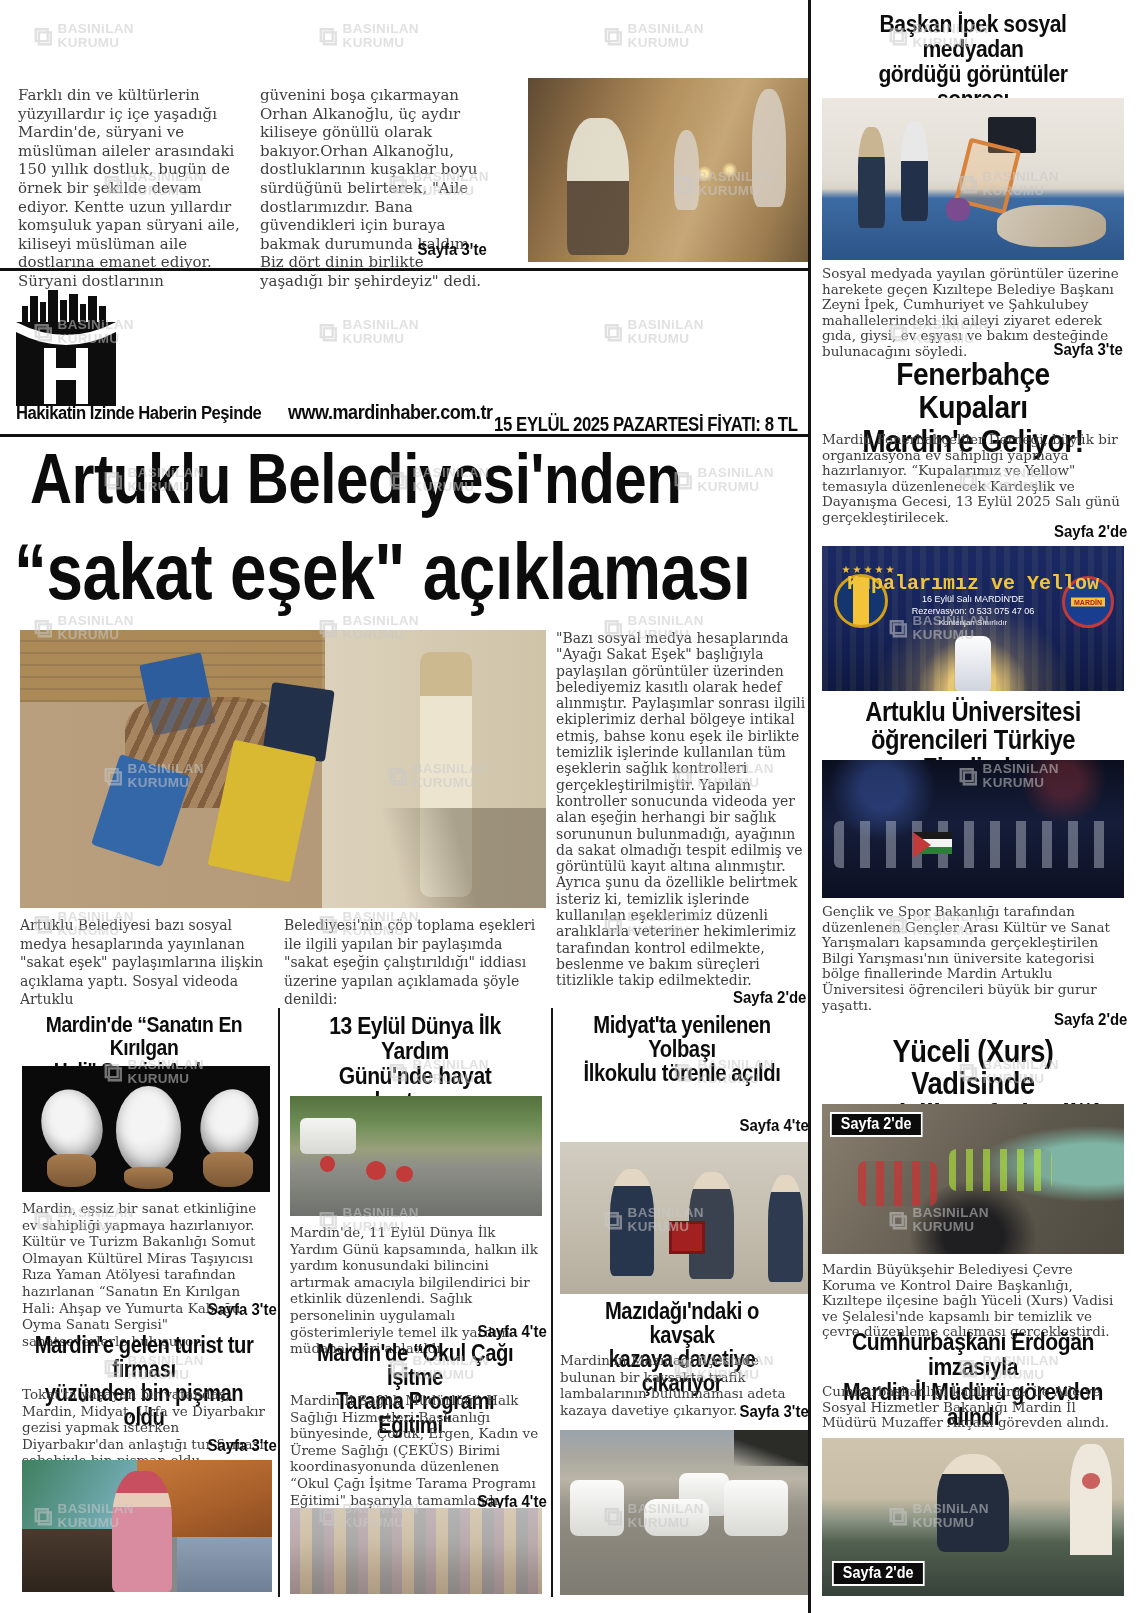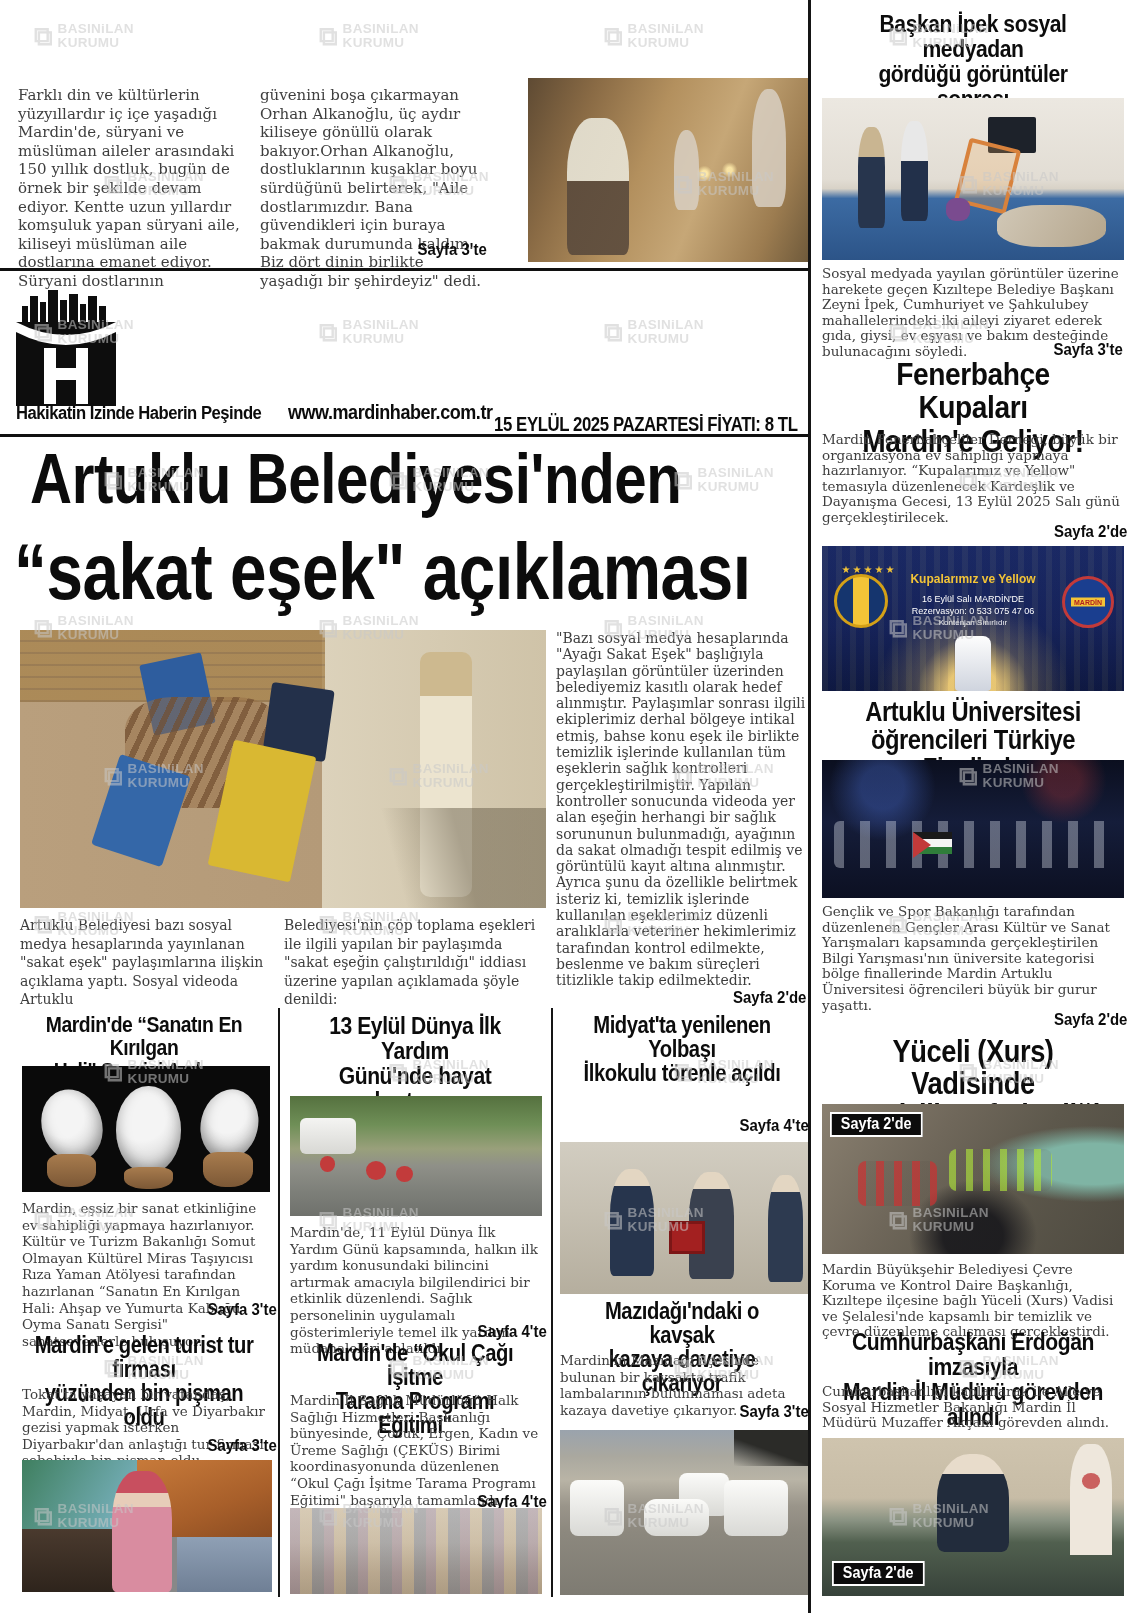--- a/index.html
+++ b/index.html
@@ -284,21 +284,21 @@
   <div class="abs sayfa" style="left:1044px;top:522px;">Sayfa 2'de</div>
   <div class="photo" id="ph-poster" style="left:822px;top:546px;width:302px;height:145px;">
     <div class="pcrowd"></div>
     <div class="ptxt" style="top:18px;left:-104px;width:302px;color:#f3c437;font-size:10px;letter-spacing:2px;">★★★★★</div>
     <div class="pemb" style="left:12px;top:28px;width:48px;height:48px;border:3px solid #d4a017;
          background:linear-gradient(90deg,#15356e 0 33%,#f3c437 33% 66%,#15356e 66% 100%);"></div>
     <div class="pemb" style="right:10px;top:30px;width:46px;height:46px;border:3px solid #c23a3a;background:#1a3e8f;">
       <div style="position:absolute;left:50%;top:50%;transform:translate(-50%,-50%);background:#f3c437;color:#b02020;
            font-family:'Liberation Sans',sans-serif;font-weight:700;font-size:7px;padding:1px 3px;">MARDİN</div>
     </div>
-    <div class="ptxt" style="top:26px;font-weight:700;font-size:12px;color:#f3c437;">Kupalarımız ve Yellow</div>
+    <div class="ptxt" style="top:26px;font-weight:700;font-size:20px;color:#f3c437;font-family:Liberation Mono, monospace;">Kupalarımız ve Yellow</div>
     <div class="ptxt" style="top:48px;font-size:9px;">16 Eylül Salı MARDİN'DE</div>
     <div class="ptxt" style="top:60px;font-size:9px;">Rezervasyon: 0 533 075 47 06</div>
     <div class="ptxt" style="top:72px;font-size:8px;opacity:.9;">Kontenjan Sınırlıdır</div>
     <div class="ptrophy"></div>
   </div>
 
   <div class="abs hl center condC" style="left:822px;top:698px;width:302px;font-size:27px;">
     <div>Artuklu Üniversitesi</div>
     <div>öğrencileri Türkiye Finalinde</div>
   </div>

